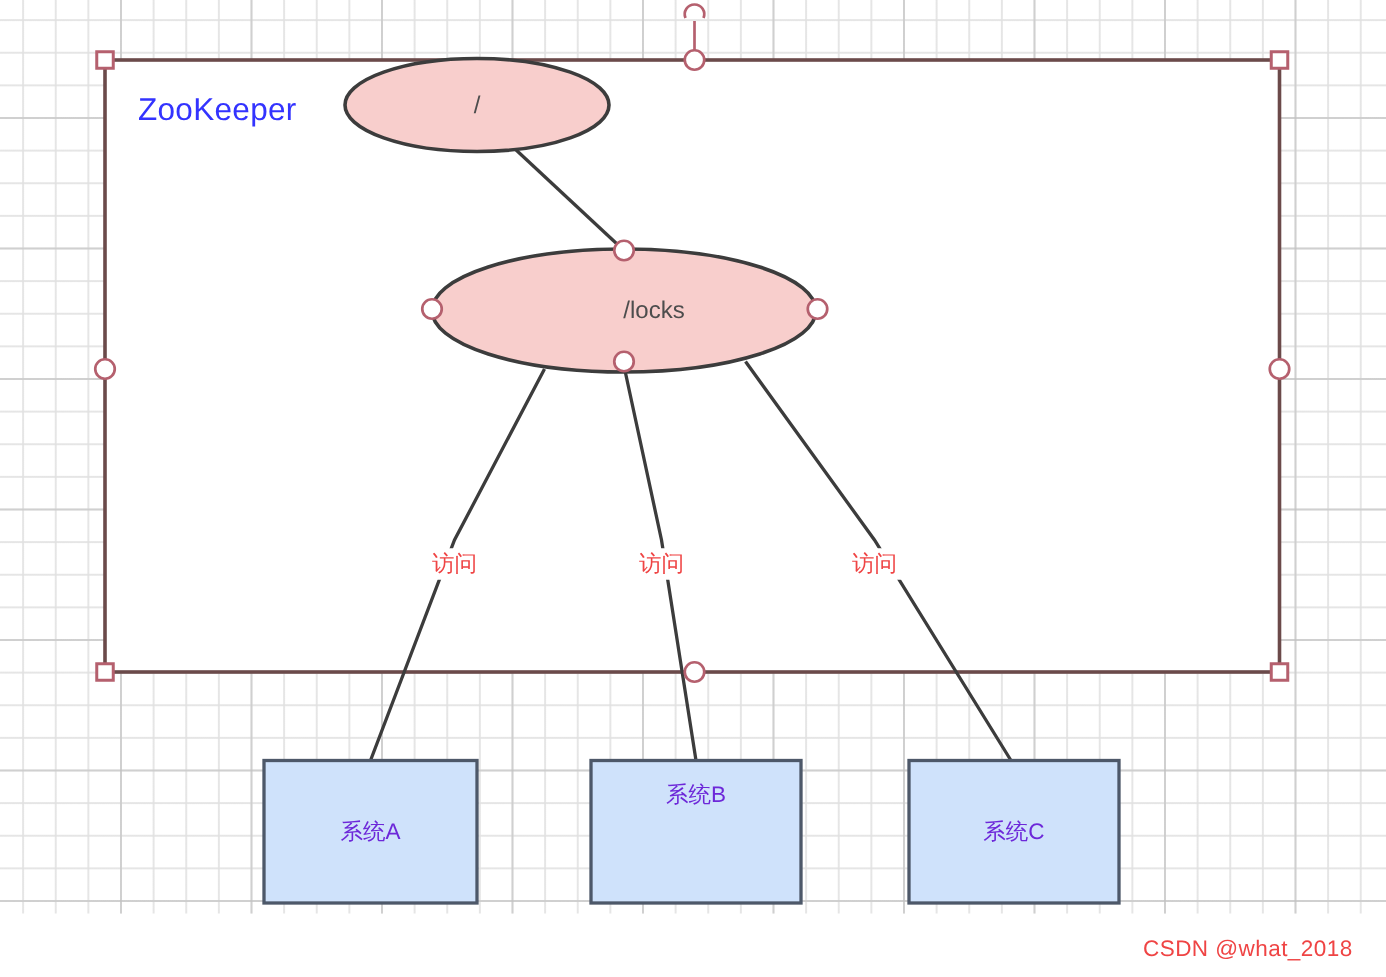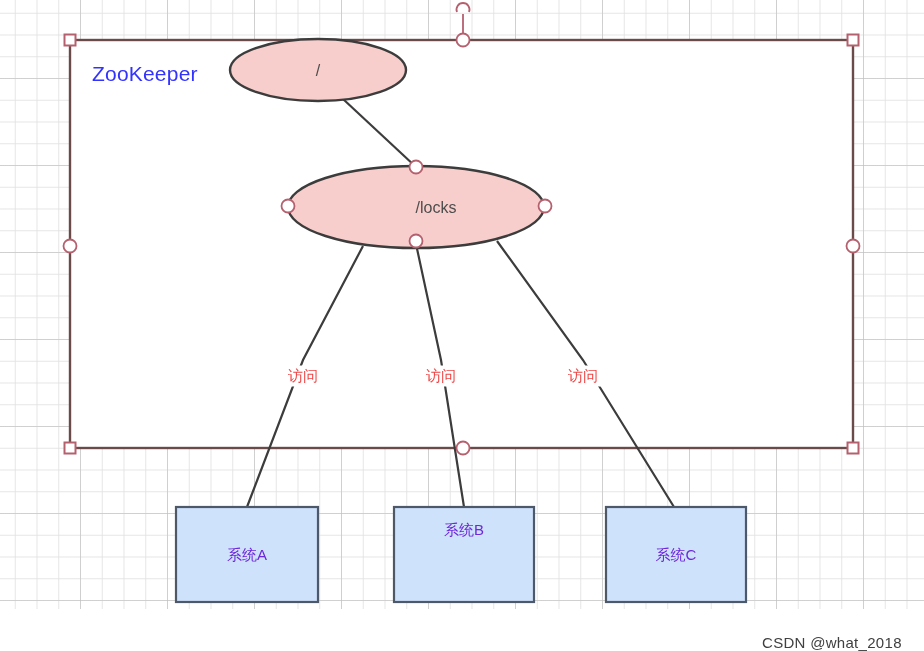--- a/index.html
+++ b/index.html
@@ -69,23 +69,22 @@
   .box-label {
     font-size: 15px;
     color: #6d28d9;
     transform: translate(-50%, -50%);
   }
   #watermark {
     position: absolute;
     left: 762px;
     top: 624px;
     font-size: 15px;
-    color: #404040;
+    color: #ef4444;
     letter-spacing: 0.3px;
-    margin-top: 10px;
   }
 </style>
 </head>
 <body>
 
 <div id="canvas">
 
   <div id="grid-bg"></div>
 
   <svg id="drawing" viewBox="0 0 924 651" xmlns="http://www.w3.org/2000/svg">

